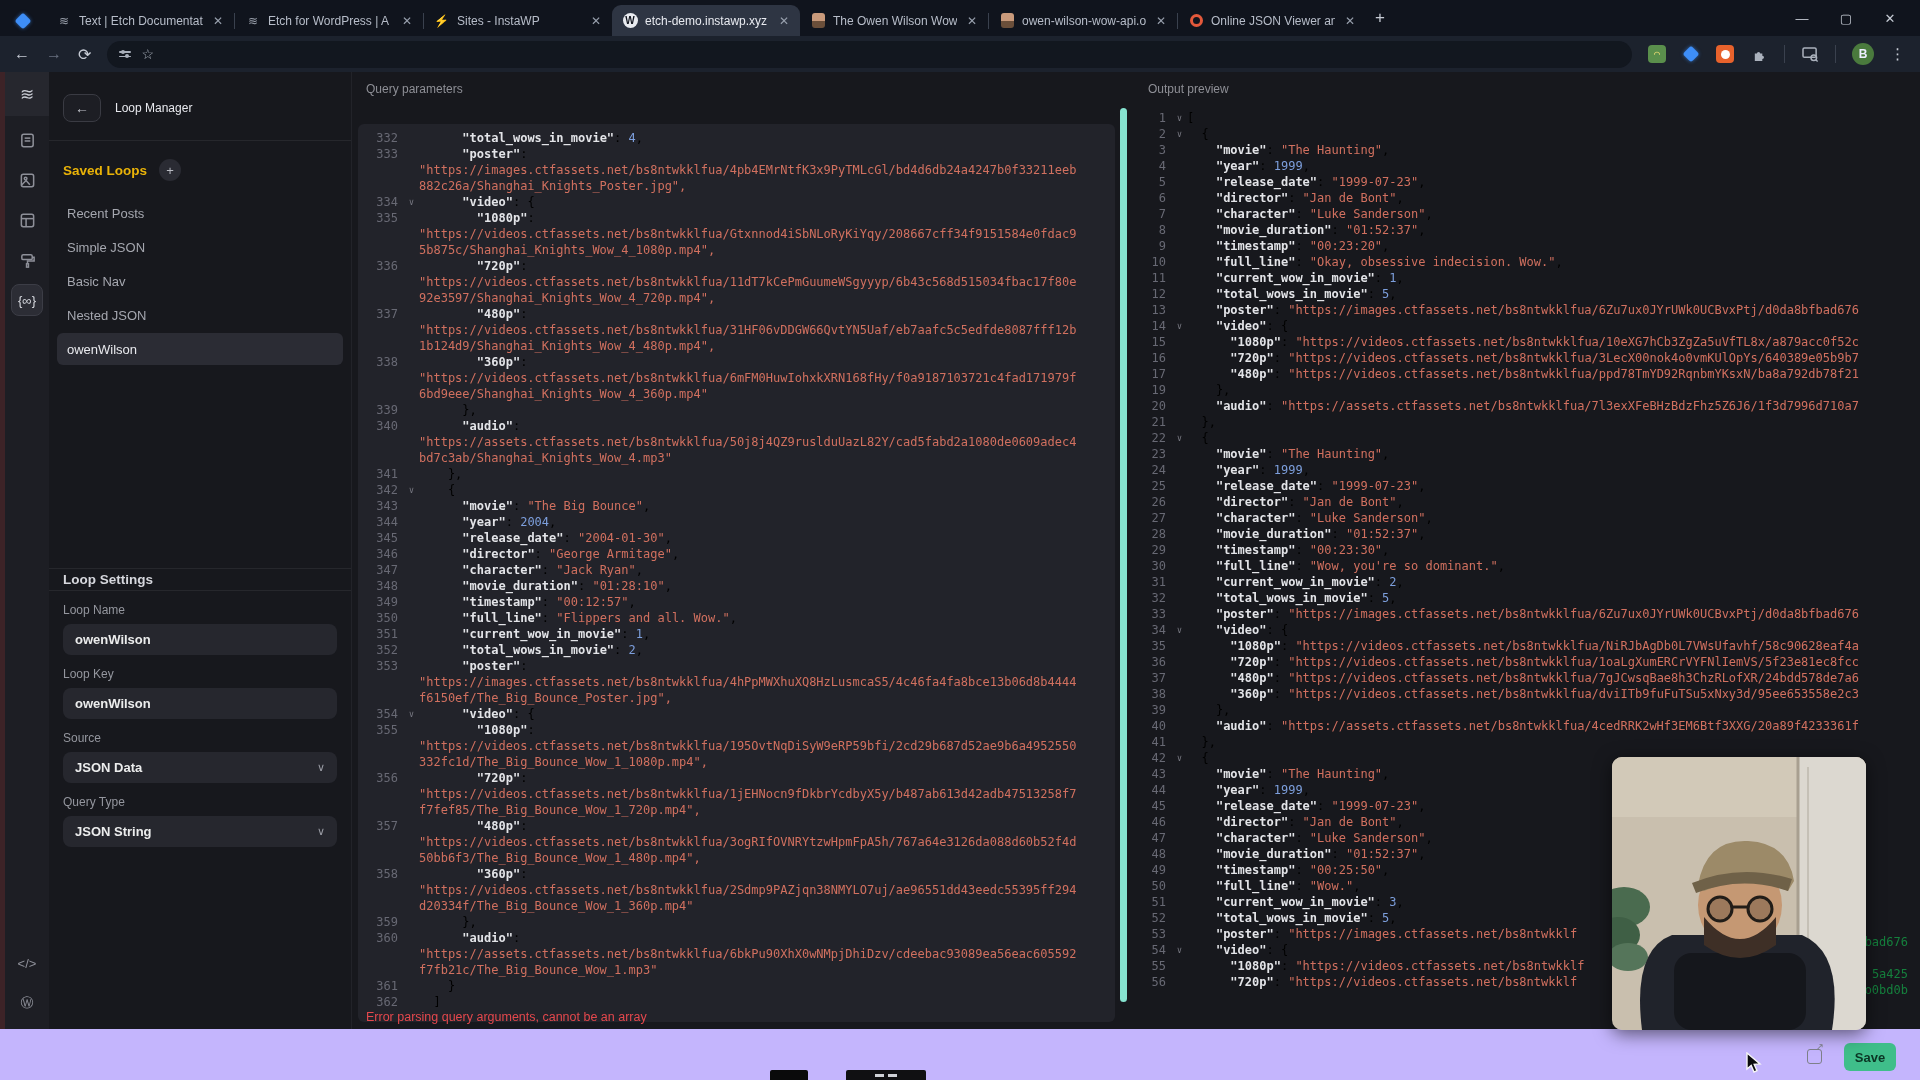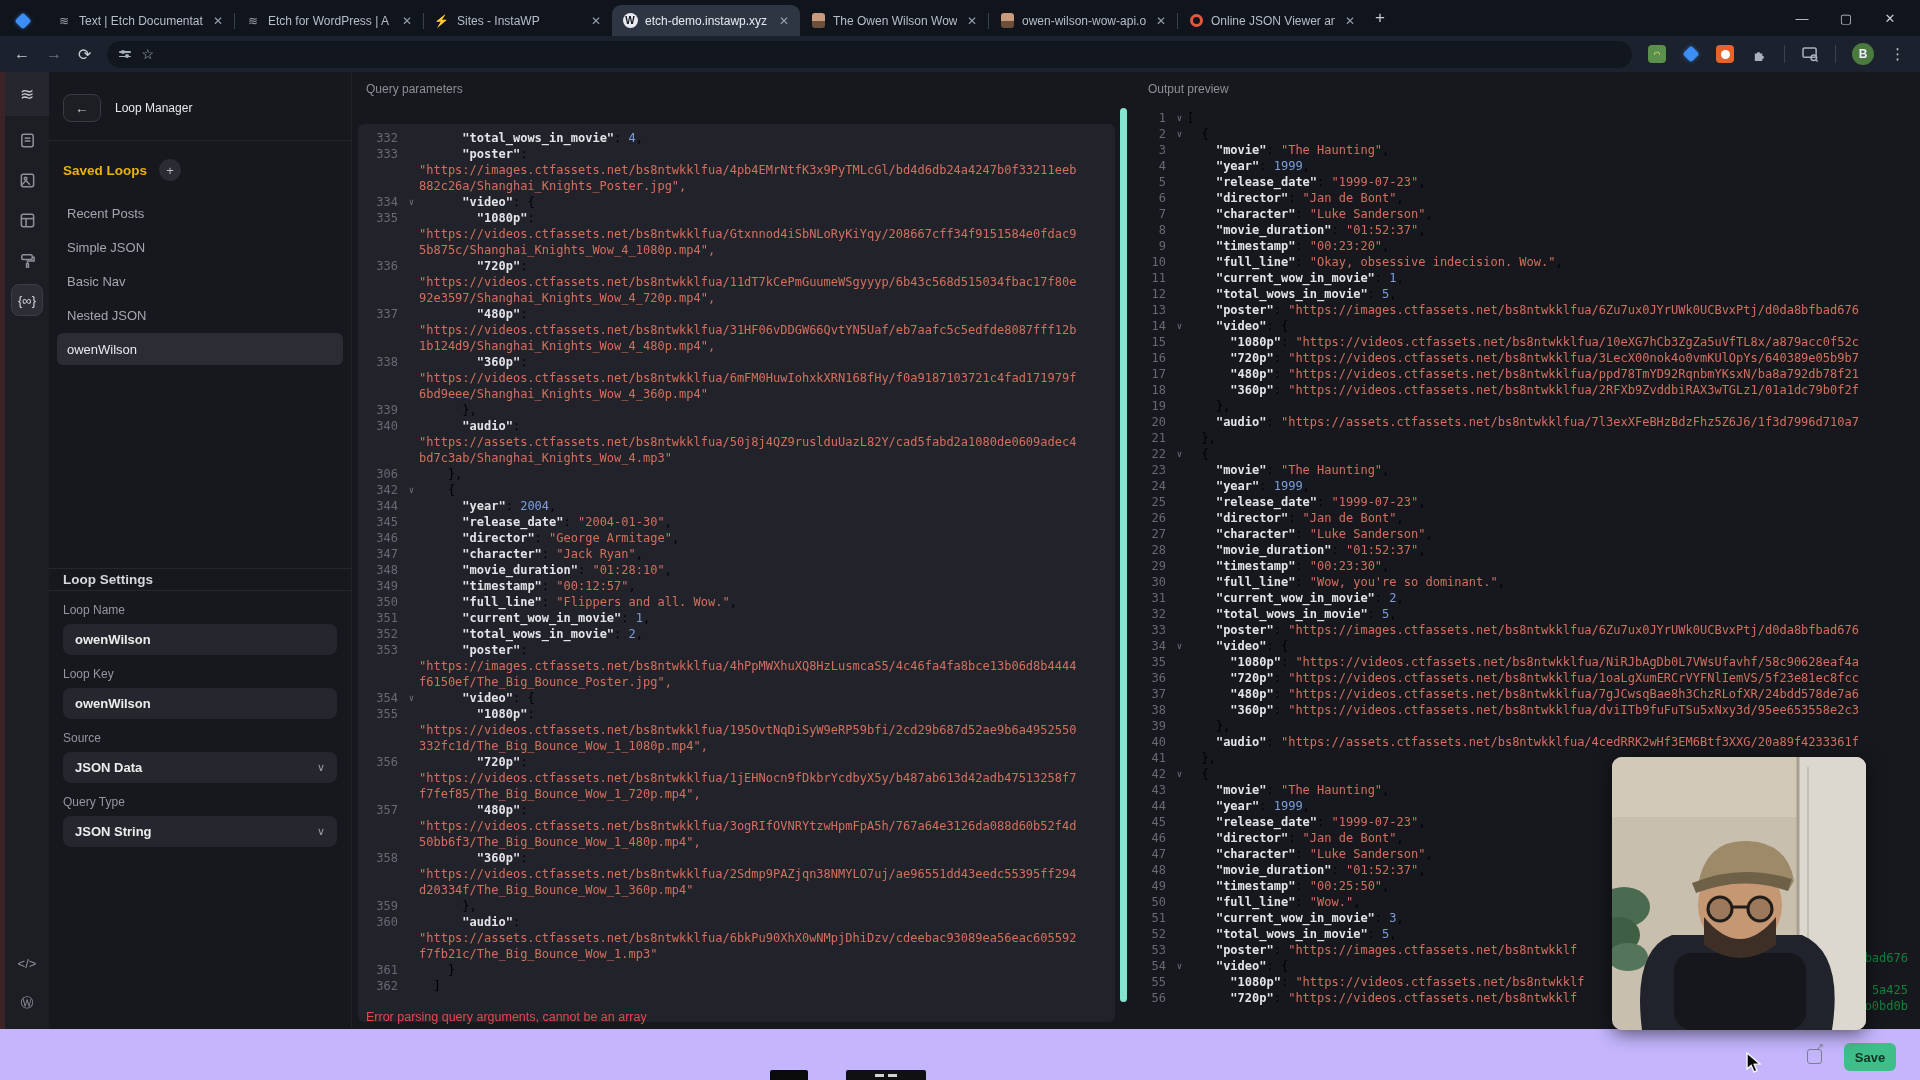--- a/index.html
+++ b/index.html
@@ -348,22 +348,23 @@
           <div class="crow"><span class="ln">337</span><span class="fold"></span><span class="src">        <span class="key">"480p"</span>:</span></div>
           <div class="crow"><span class="ln"></span><span class="fold"></span><span class="src"><span class="str">"https://videos.ctfassets.net/bs8ntwkklfua/31HF06vDDGW66QvtYN5Uaf/eb7aafc5c5edfde8087fff12b</span></span></div>
           <div class="crow"><span class="ln"></span><span class="fold"></span><span class="src"><span class="str">1b124d9/Shanghai_Knights_Wow_4_480p.mp4",</span></span></div>
           <div class="crow"><span class="ln">338</span><span class="fold"></span><span class="src">        <span class="key">"360p"</span>:</span></div>
           <div class="crow"><span class="ln"></span><span class="fold"></span><span class="src"><span class="str">"https://videos.ctfassets.net/bs8ntwkklfua/6mFM0HuwIohxkXRN168fHy/f0a9187103721c4fad171979f</span></span></div>
           <div class="crow"><span class="ln"></span><span class="fold"></span><span class="src"><span class="str">6bd9eee/Shanghai_Knights_Wow_4_360p.mp4"</span></span></div>
           <div class="crow"><span class="ln">339</span><span class="fold"></span><span class="src">      },</span></div>
           <div class="crow"><span class="ln">340</span><span class="fold"></span><span class="src">      <span class="key">"audio"</span>:</span></div>
           <div class="crow"><span class="ln"></span><span class="fold"></span><span class="src"><span class="str">"https://assets.ctfassets.net/bs8ntwkklfua/50j8j4QZ9ruslduUazL82Y/cad5fabd2a1080de0609adec4</span></span></div>
           <div class="crow"><span class="ln"></span><span class="fold"></span><span class="src"><span class="str">bd7c3ab/Shanghai_Knights_Wow_4.mp3"</span></span></div>
-          <div class="crow"><span class="ln">306</span><span class="fold"></span><span class="src">    },</span></div>
+          <div class="crow"><span class="ln">341</span><span class="fold"></span><span class="src">    },</span></div>
           <div class="crow"><span class="ln">342</span><span class="fold">∨</span><span class="src">    {</span></div>
+          <div class="crow"><span class="ln">343</span><span class="fold"></span><span class="src">      <span class="key">"movie"</span>: <span class="str">"The Big Bounce"</span>,</span></div>
           <div class="crow"><span class="ln">344</span><span class="fold"></span><span class="src">      <span class="key">"year"</span>: <span class="num">2004</span>,</span></div>
           <div class="crow"><span class="ln">345</span><span class="fold"></span><span class="src">      <span class="key">"release_date"</span>: <span class="str">"2004-01-30"</span>,</span></div>
           <div class="crow"><span class="ln">346</span><span class="fold"></span><span class="src">      <span class="key">"director"</span>: <span class="str">"George Armitage"</span>,</span></div>
           <div class="crow"><span class="ln">347</span><span class="fold"></span><span class="src">      <span class="key">"character"</span>: <span class="str">"Jack Ryan"</span>,</span></div>
           <div class="crow"><span class="ln">348</span><span class="fold"></span><span class="src">      <span class="key">"movie_duration"</span>: <span class="str">"01:28:10"</span>,</span></div>
           <div class="crow"><span class="ln">349</span><span class="fold"></span><span class="src">      <span class="key">"timestamp"</span>: <span class="str">"00:12:57"</span>,</span></div>
           <div class="crow"><span class="ln">350</span><span class="fold"></span><span class="src">      <span class="key">"full_line"</span>: <span class="str">"Flippers and all. Wow."</span>,</span></div>
           <div class="crow"><span class="ln">351</span><span class="fold"></span><span class="src">      <span class="key">"current_wow_in_movie"</span>: <span class="num">1</span>,</span></div>
           <div class="crow"><span class="ln">352</span><span class="fold"></span><span class="src">      <span class="key">"total_wows_in_movie"</span>: <span class="num">2</span>,</span></div>
           <div class="crow"><span class="ln">353</span><span class="fold"></span><span class="src">      <span class="key">"poster"</span>:</span></div>
@@ -406,21 +407,20 @@
           <div class="crow"><span class="ln">8</span><span class="fold"></span><span class="src">    <span class="key">"movie_duration"</span>: <span class="str">"01:52:37"</span>,</span></div>
           <div class="crow"><span class="ln">9</span><span class="fold"></span><span class="src">    <span class="key">"timestamp"</span>: <span class="str">"00:23:20"</span>,</span></div>
           <div class="crow"><span class="ln">10</span><span class="fold"></span><span class="src">    <span class="key">"full_line"</span>: <span class="str">"Okay, obsessive indecision. Wow."</span>,</span></div>
           <div class="crow"><span class="ln">11</span><span class="fold"></span><span class="src">    <span class="key">"current_wow_in_movie"</span>: <span class="num">1</span>,</span></div>
           <div class="crow"><span class="ln">12</span><span class="fold"></span><span class="src">    <span class="key">"total_wows_in_movie"</span>: <span class="num">5</span>,</span></div>
           <div class="crow"><span class="ln">13</span><span class="fold"></span><span class="src">    <span class="key">"poster"</span>: <span class="str">"https://images.ctfassets.net/bs8ntwkklfua/6Zu7ux0JYrUWk0UCBvxPtj/d0da8bfbad676</span></span></div>
           <div class="crow"><span class="ln">14</span><span class="fold">∨</span><span class="src">    <span class="key">"video"</span>: {</span></div>
           <div class="crow"><span class="ln">15</span><span class="fold"></span><span class="src">      <span class="key">"1080p"</span>: <span class="str">"https://videos.ctfassets.net/bs8ntwkklfua/10eXG7hCb3ZgZa5uVfTL8x/a879acc0f52c</span></span></div>
           <div class="crow"><span class="ln">16</span><span class="fold"></span><span class="src">      <span class="key">"720p"</span>: <span class="str">"https://videos.ctfassets.net/bs8ntwkklfua/3LecX00nok4o0vmKUlOpYs/640389e05b9b7</span></span></div>
           <div class="crow"><span class="ln">17</span><span class="fold"></span><span class="src">      <span class="key">"480p"</span>: <span class="str">"https://videos.ctfassets.net/bs8ntwkklfua/ppd78TmYD92RqnbmYKsxN/ba8a792db78f21</span></span></div>
-          <div class="crow"><span class="ln">18</span><span class="fold"></span><span class="src">      <span class="key">"360p"</span>: <span class="str">"https://videos.ctfassets.net/bs8ntwkklfua/2RFXb9ZvddbiRAX3wTGLz1/01a1dc79b0f2f</span></span></div>
           <div class="crow"><span class="ln">19</span><span class="fold"></span><span class="src">    },</span></div>
           <div class="crow"><span class="ln">20</span><span class="fold"></span><span class="src">    <span class="key">"audio"</span>: <span class="str">"https://assets.ctfassets.net/bs8ntwkklfua/7l3exXFeBHzBdzFhz5Z6J6/1f3d7996d710a7</span></span></div>
           <div class="crow"><span class="ln">21</span><span class="fold"></span><span class="src">  },</span></div>
           <div class="crow"><span class="ln">22</span><span class="fold">∨</span><span class="src">  {</span></div>
           <div class="crow"><span class="ln">23</span><span class="fold"></span><span class="src">    <span class="key">"movie"</span>: <span class="str">"The Haunting"</span>,</span></div>
           <div class="crow"><span class="ln">24</span><span class="fold"></span><span class="src">    <span class="key">"year"</span>: <span class="num">1999</span>,</span></div>
           <div class="crow"><span class="ln">25</span><span class="fold"></span><span class="src">    <span class="key">"release_date"</span>: <span class="str">"1999-07-23"</span>,</span></div>
           <div class="crow"><span class="ln">26</span><span class="fold"></span><span class="src">    <span class="key">"director"</span>: <span class="str">"Jan de Bont"</span>,</span></div>
           <div class="crow"><span class="ln">27</span><span class="fold"></span><span class="src">    <span class="key">"character"</span>: <span class="str">"Luke Sanderson"</span>,</span></div>
           <div class="crow"><span class="ln">28</span><span class="fold"></span><span class="src">    <span class="key">"movie_duration"</span>: <span class="str">"01:52:37"</span>,</span></div>

